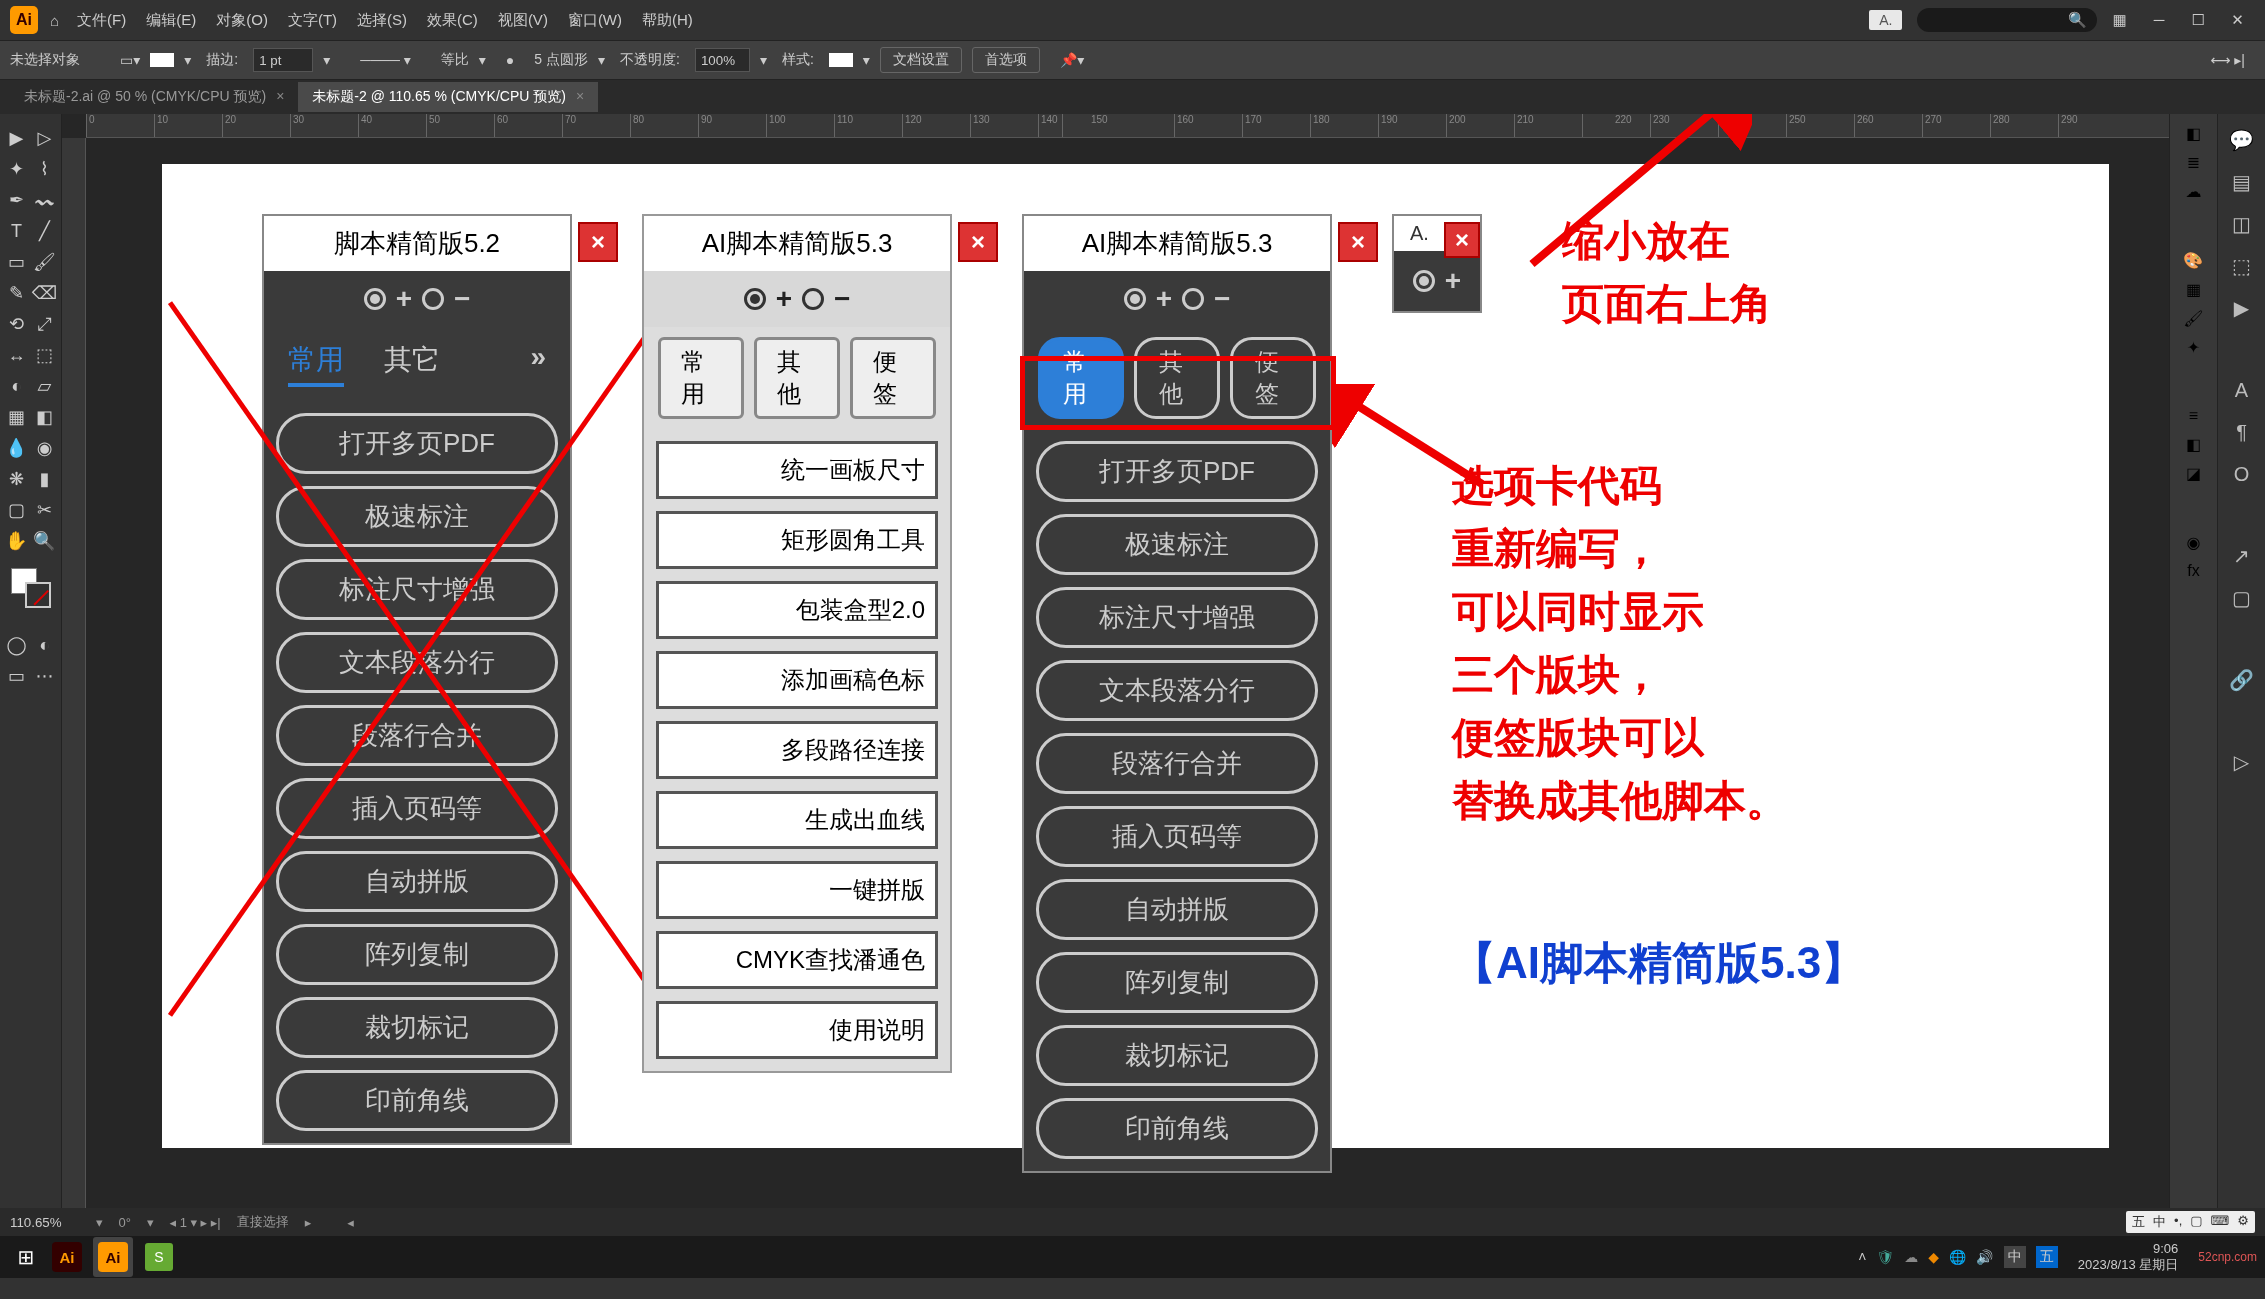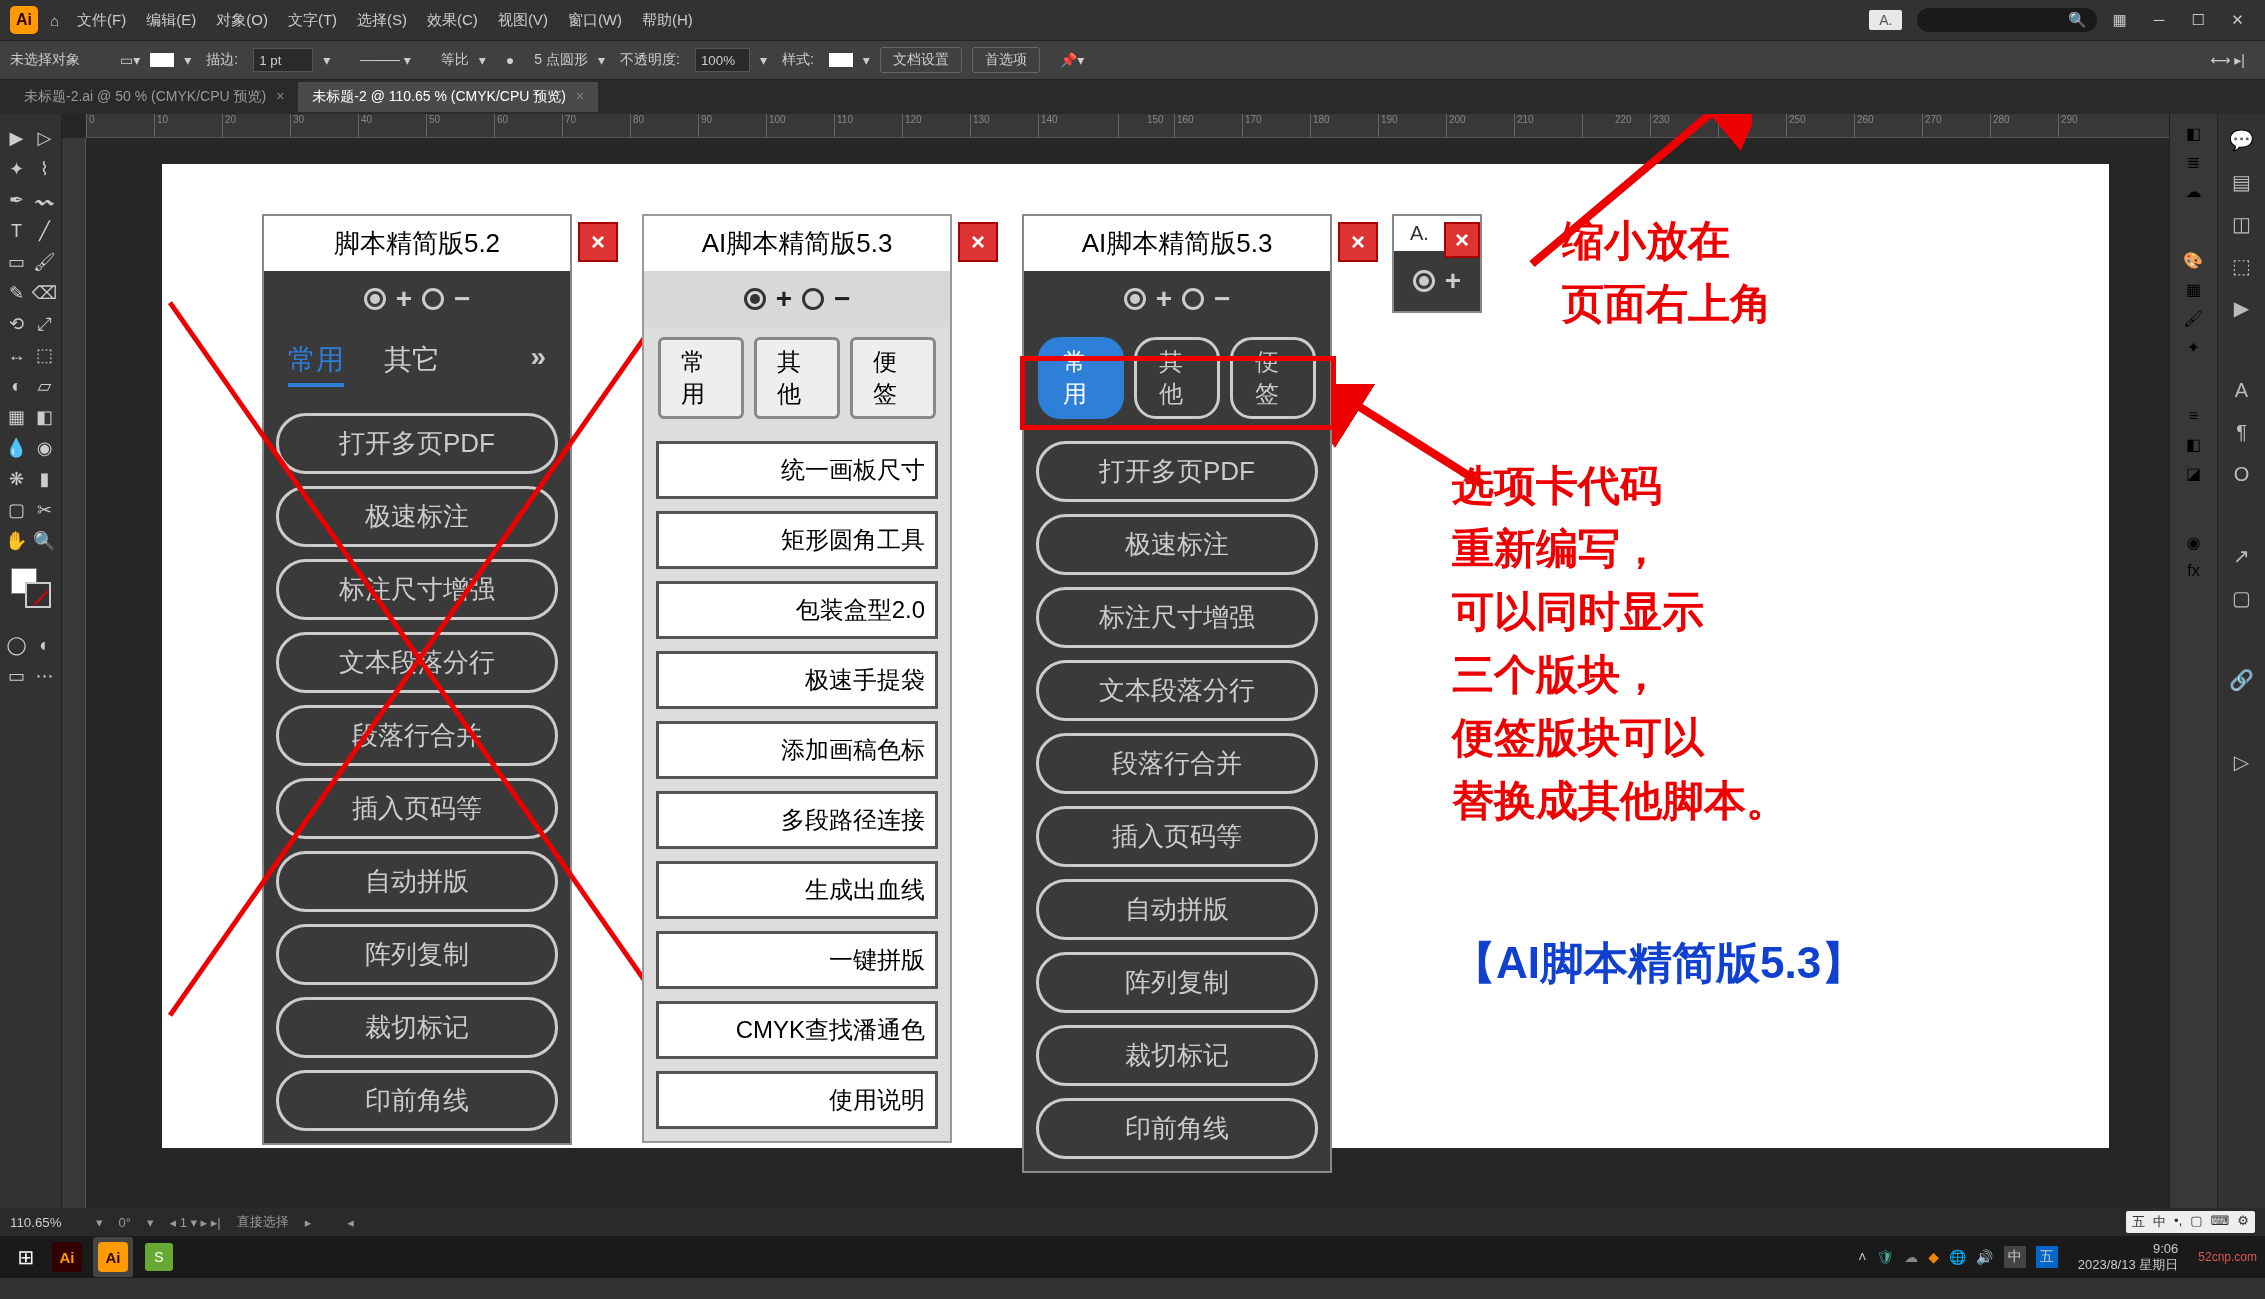--- a/index.html
+++ b/index.html
@@ -231,21 +231,21 @@
         <span class="tick" style="left: 340px;">50</span>
         <span class="tick" style="left: 408px;">60</span>
         <span class="tick" style="left: 476px;">70</span>
         <span class="tick" style="left: 544px;">80</span>
         <span class="tick" style="left: 612px;">90</span>
         <span class="tick" style="left: 680px;">100</span>
         <span class="tick" style="left: 748px;">110</span>
         <span class="tick" style="left: 816px;">120</span>
         <span class="tick" style="left: 884px;">130</span>
         <span class="tick" style="left: 952px;">140</span>
-        <span class="tick" style="left: 1032px; padding-left: 28px;">150</span>
+        <span class="tick" style="left: 976px; padding-left: 28px;">150</span>
         <span class="tick" style="left: 1088px;">160</span>
         <span class="tick" style="left: 1156px;">170</span>
         <span class="tick" style="left: 1224px;">180</span>
         <span class="tick" style="left: 1292px;">190</span>
         <span class="tick" style="left: 1360px;">200</span>
         <span class="tick" style="left: 1428px;">210</span>
         <span class="tick" style="left: 1496px; padding-left: 32px;">220</span>
         <span class="tick" style="left: 1564px;">230</span>
         <span class="tick" style="left: 1632px;">240</span>
         <span class="tick" style="left: 1700px;">250</span>
@@ -300,21 +300,20 @@
         </div>
         <div class="tab-row">
           <span class="tab-chip square">常用</span>
           <span class="tab-chip square">其他</span>
           <span class="tab-chip square">便签</span>
         </div>
         <div class="btn-list">
           <div class="rect-btn">统一画板尺寸</div>
           <div class="rect-btn">矩形圆角工具</div>
           <div class="rect-btn">包装盒型2.0</div>
-          <div class="rect-btn">极速手提袋</div>
           <div class="rect-btn">添加画稿色标</div>
           <div class="rect-btn">多段路径连接</div>
           <div class="rect-btn">生成出血线</div>
           <div class="rect-btn">一键拼版</div>
           <div class="rect-btn">CMYK查找潘通色</div>
           <div class="rect-btn">使用说明</div>
         </div>
       </div>
       <div class="panel-close-outer" style="top:58px; left:796px;">×</div>
 

